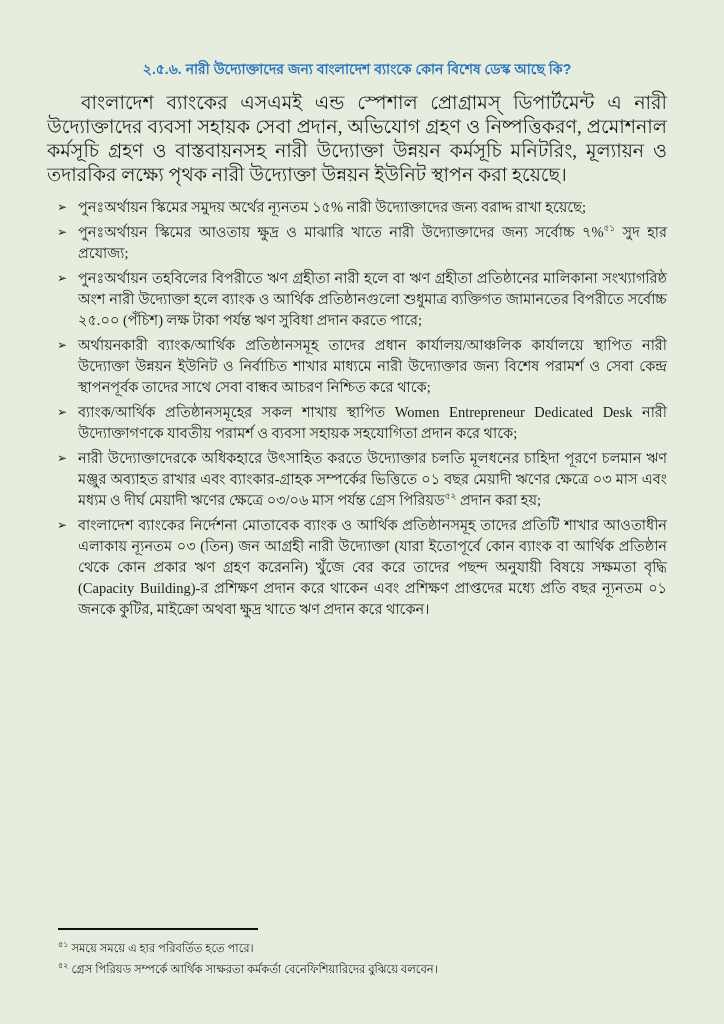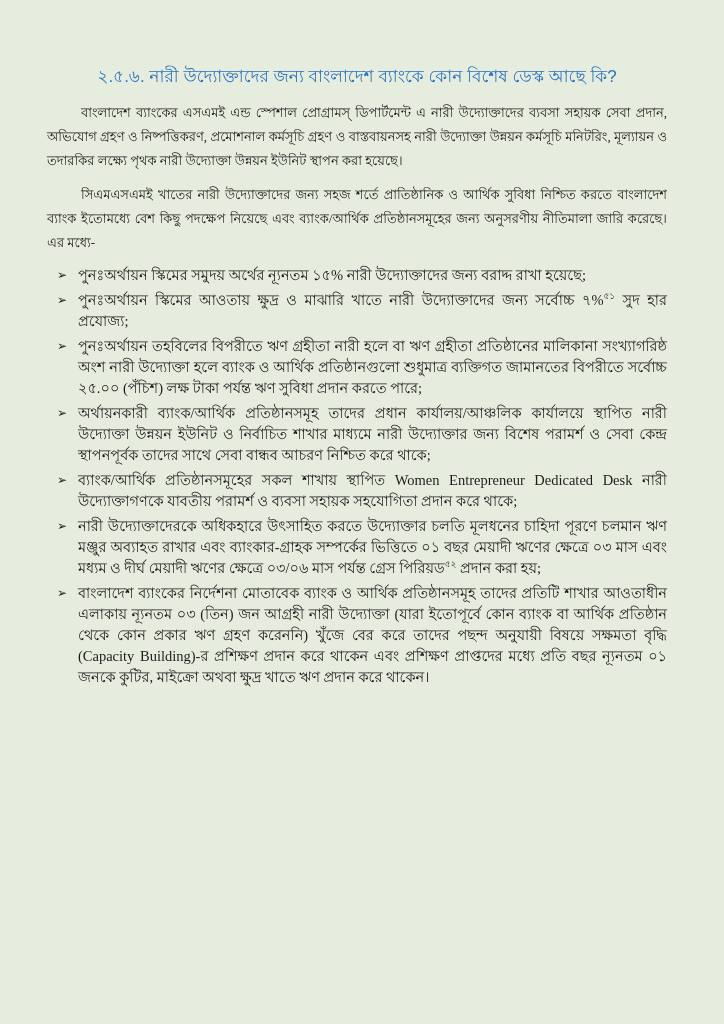--- a/index.html
+++ b/index.html
@@ -17,32 +17,32 @@
     font-family:"Liberation Serif","DejaVu Sans",serif;
     color:var(--ink);
   }
   .page{
     position:relative;
     box-sizing:border-box;
     width:724px;height:1024px;
     padding:50px 57px 0 47px;
   }
   h2.sec{
-    margin:16px 0 12px 0;
+    margin:10px 0 12px 0;
     text-align:center;
     color:var(--heading);
-    font-size:17px;
-    font-weight:normal;
+    font-size:14px;
+    font-weight:bold;
     line-height:1.35;
     font-family:"Liberation Sans","DejaVu Sans",sans-serif;
   }
   h2.sec.second{margin-top:17px;}
   p.para{
     margin:0 0 10px 0;
-    font-size:13px;
+    font-size:19px;
     line-height:24px;
     text-align:justify;
     text-indent:34px;
   }
   ul.bullets{
     list-style:none;
     margin:2px 0 0 0;
     padding:0;
   }
   ul.bullets li{
@@ -86,26 +86,32 @@
 </head>
 <body>
 
 <div class="page">
 
   <h2 class="sec">২.৫.৬. নারী উদ্যোক্তাদের জন্য বাংলাদেশ ব্যাংকে কোন বিশেষ ডেস্ক আছে কি?</h2>
 
   <p class="para">বাংলাদেশ ব্যাংকের এসএমই এন্ড স্পেশাল প্রোগ্রামস্ ডিপার্টমেন্ট এ নারী উদ্যোক্তাদের ব্যবসা সহায়ক সেবা প্রদান, অভিযোগ গ্রহণ ও নিষ্পত্তিকরণ, প্রমোশনাল কর্মসূচি গ্রহণ ও বাস্তবায়নসহ নারী উদ্যোক্তা উন্নয়ন কর্মসূচি মনিটরিং, মূল্যায়ন ও তদারকির লক্ষ্যে পৃথক নারী উদ্যোক্তা উন্নয়ন ইউনিট স্থাপন করা হয়েছে।</p>
 
 
-  <p class="para">সিএমএসএমই খাতের নারী উদ্যোক্তাদের জন্য সহজ শর্তে প্রাতিষ্ঠানিক ও আর্থিক সুবিধা নিশ্চিত করতে বাংলাদেশ ব্যাংক ইতোমধ্যে বেশ কিছু পদক্ষেপ নিয়েছে এবং ব্যাংক/আর্থিক প্রতিষ্ঠানসমূহের জন্য অনুসরণীয় নীতিমালা জারি করেছে। এর মধ্যে-</p>
 
   <ul class="bullets" id="bullet-list">
       <li><span class="marker">➢</span>পুনঃঅর্থায়ন স্কিমের সমুদয় অর্থের ন্যূনতম ১৫% নারী উদ্যোক্তাদের জন্য বরাদ্দ রাখা হয়েছে;</li>
       <li><span class="marker">➢</span>পুনঃঅর্থায়ন স্কিমের আওতায় ক্ষুদ্র ও মাঝারি খাতে নারী উদ্যোক্তাদের জন্য সর্বোচ্চ ৭%<sup class="fnref">৫১</sup> সুদ হার প্রযোজ্য;</li>
       <li><span class="marker">➢</span>পুনঃঅর্থায়ন তহবিলের বিপরীতে ঋণ গ্রহীতা নারী হলে বা ঋণ গ্রহীতা প্রতিষ্ঠানের মালিকানা সংখ্যাগরিষ্ঠ অংশ নারী উদ্যোক্তা হলে  ব্যাংক ও আর্থিক প্রতিষ্ঠানগুলো শুধুমাত্র ব্যক্তিগত জামানতের বিপরীতে সর্বোচ্চ ২৫.০০ (পঁচিশ) লক্ষ টাকা পর্যন্ত ঋণ সুবিধা প্রদান করতে পারে;</li>
       <li><span class="marker">➢</span>অর্থায়নকারী ব্যাংক/আর্থিক প্রতিষ্ঠানসমূহ তাদের প্রধান কার্যালয়/আঞ্চলিক কার্যালয়ে স্থাপিত নারী উদ্যোক্তা উন্নয়ন ইউনিট ও নির্বাচিত শাখার মাধ্যমে নারী উদ্যোক্তার জন্য বিশেষ পরামর্শ ও সেবা কেন্দ্র স্থাপনপূর্বক তাদের সাথে সেবা বান্ধব আচরণ নিশ্চিত করে থাকে;</li>
       <li><span class="marker">➢</span>ব্যাংক/আর্থিক প্রতিষ্ঠানসমূহের সকল শাখায় স্থাপিত Women Entrepreneur Dedicated Desk নারী উদ্যোক্তাগণকে যাবতীয় পরামর্শ ও ব্যবসা সহায়ক সহযোগিতা প্রদান করে থাকে;</li>
       <li><span class="marker">➢</span>নারী উদ্যোক্তাদেরকে অধিকহারে উৎসাহিত করতে উদ্যোক্তার চলতি মূলধনের চাহিদা পূরণে চলমান ঋণ মঞ্জুর অব্যাহত রাখার এবং ব্যাংকার-গ্রাহক সম্পর্কের ভিত্তিতে ০১ বছর মেয়াদী ঋণের ক্ষেত্রে ০৩ মাস এবং মধ্যম ও দীর্ঘ মেয়াদী ঋণের ক্ষেত্রে ০৩/০৬ মাস পর্যন্ত গ্রেস পিরিয়ড<sup class="fnref">৫২</sup> প্রদান করা হয়;</li>
       <li><span class="marker">➢</span>বাংলাদেশ ব্যাংকের নির্দেশনা মোতাবেক ব্যাংক ও আর্থিক প্রতিষ্ঠানসমূহ তাদের প্রতিটি শাখার আওতাধীন এলাকায় ন্যূনতম ০৩ (তিন) জন আগ্রহী নারী উদ্যোক্তা (যারা ইতোপূর্বে কোন ব্যাংক বা আর্থিক প্রতিষ্ঠান থেকে কোন প্রকার ঋণ গ্রহণ করেননি) খুঁজে বের করে তাদের পছন্দ অনুযায়ী বিষয়ে সক্ষমতা বৃদ্ধি (Capacity Building)-র প্রশিক্ষণ প্রদান করে থাকেন এবং প্রশিক্ষণ প্রাপ্তদের মধ্যে প্রতি বছর ন্যূনতম ০১ জনকে কুটির, মাইক্রো অথবা ক্ষুদ্র খাতে ঋণ প্রদান করে থাকেন।</li>
     </ul>
 
+  <div class="footnotes">
+    <div class="fnrule"></div>
+    <div id="footnote-list">
+        <div class="footnote"><sup>৫১</sup>সময়ে সময়ে এ হার পরিবর্তিত হতে পারে।</div>
+        <div class="footnote"><sup>৫২</sup>গ্রেস পিরিয়ড সম্পর্কে আর্থিক সাক্ষরতা কর্মকর্তা বেনেফিশিয়ারিদের বুঝিয়ে বলবেন।</div>
+      </div>
+  </div>
 
 </div>
 
 </body></html>

